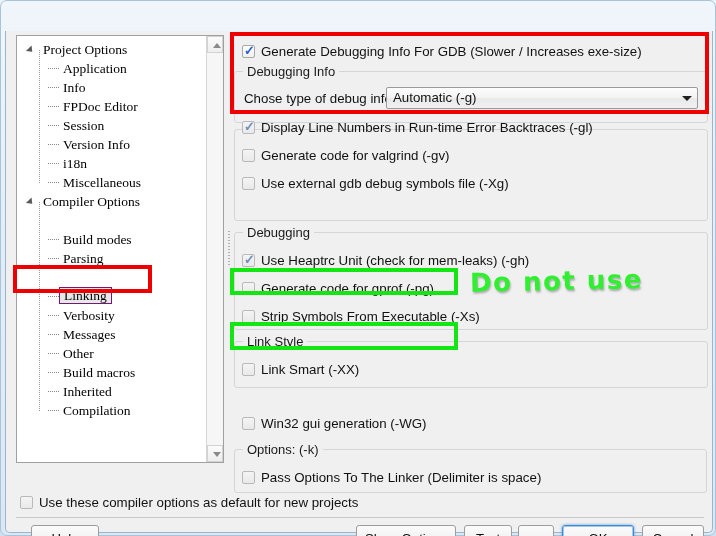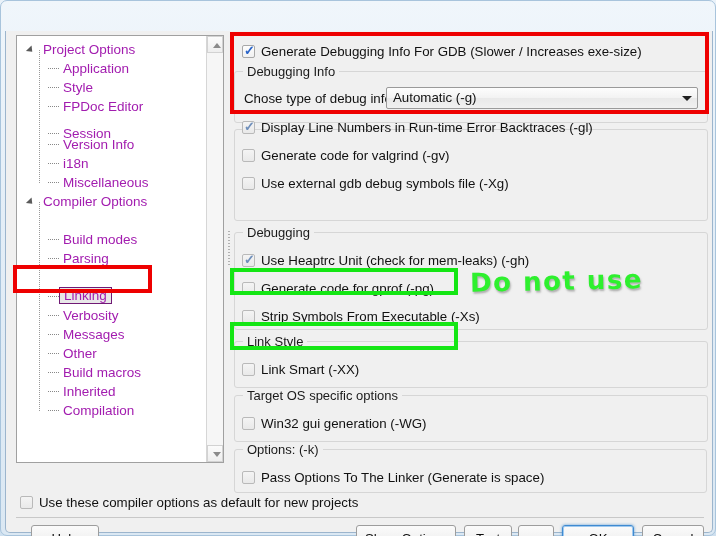--- a/index.html
+++ b/index.html
@@ -59,21 +59,21 @@
     position:absolute;left:10px;top:4px;width:208px;height:428px;
     background:#ffffff;border:1px solid #a0a0a0;
     box-sizing:border-box;
   }
   .tree{
     position:absolute;left:0;top:0;right:17px;bottom:0;
     overflow:hidden;
   }
   .tnode{
     position:relative;height:19px;line-height:19px;
-    font-size:13.5px;color:#a21caf;white-space:nowrap;
+    font-size:13.5px;color:#000000;white-space:nowrap;font-family:Liberation Serif, serif;
   }
   .tnode .lbl{position:absolute;top:0;}
   .tnode.root .lbl{left:26px;}
   .tnode.child .lbl{left:46px;}
   .arrow{
     position:absolute;left:11px;top:6px;width:0;height:0;
     border-left:5px solid #5a5a5a;border-top:4px solid transparent;
     border-bottom:4px solid transparent;
     transform:rotate(45deg);transform-origin:50% 50%;
   }
@@ -225,27 +225,27 @@
             <div class="tnode root" style="position: absolute; left: 0px; top: 4px; width: 100%;">
               <span class="arrow"></span>
               <span class="lbl">Project Options</span>
             </div>
             <div class="tnode child" style="position: absolute; left: 0px; top: 23px; width: 100%;">
               <span class="dash"></span>
               <span class="lbl">Application</span>
             </div>
             <div class="tnode child" style="position: absolute; left: 0px; top: 42px; width: 100%;">
               <span class="dash"></span>
-              <span class="lbl">Style</span>
+              <span class="lbl">Info</span>
             </div>
             <div class="tnode child" style="position: absolute; left: 0px; top: 61px; width: 100%;">
               <span class="dash"></span>
               <span class="lbl">FPDoc Editor</span>
             </div>
-            <div class="tnode child" style="position: absolute; left: 0px; top: 88px; width: 100%;">
+            <div class="tnode child" style="position: absolute; left: 0px; top: 80px; width: 100%;">
               <span class="dash"></span>
               <span class="lbl">Session</span>
             </div>
             <div class="tnode child" style="position: absolute; left: 0px; top: 99px; width: 100%;">
               <span class="dash"></span>
               <span class="lbl">Version Info</span>
             </div>
             <div class="tnode child" style="position: absolute; left: 0px; top: 118px; width: 100%;">
               <span class="dash"></span>
               <span class="lbl">i18n</span>
@@ -370,34 +370,31 @@
         </div>
 
         <div class="grp" style="top:308px;width:474px;height:47px;">
           <div class="grp-title">Link Style</div>
         </div>
         <div class="cb dis" style="left:8px;top:328px;">
           <span class="box"></span>
           <span class="txt">Link Smart (-XX)</span>
         </div>
 
-        <div class="grp" style="top:362px;width:474px;height:47px;">
-          <div class="grp-title">Target OS specific options</div>
-        </div>
         <div class="cb dis" style="left:8px;top:382px;">
           <span class="box"></span>
           <span class="txt">Win32 gui generation (-WG)</span>
         </div>
 
         <div class="grp" style="top:416px;width:473px;height:44px;">
           <div class="grp-title">Options:  (-k)</div>
         </div>
         <div class="cb dis" style="left:8px;top:436px;">
           <span class="box"></span>
-          <span class="txt">Pass Options To The Linker (Generate is space)</span>
+          <span class="txt">Pass Options To The Linker (Delimiter is space)</span>
         </div>
 
       </div>
 
       <div class="cb dis defaults-cb">
         <span class="box"></span>
         <span class="txt">Use these compiler options as default for new projects</span>
       </div>
 
       <div class="sep"></div>

